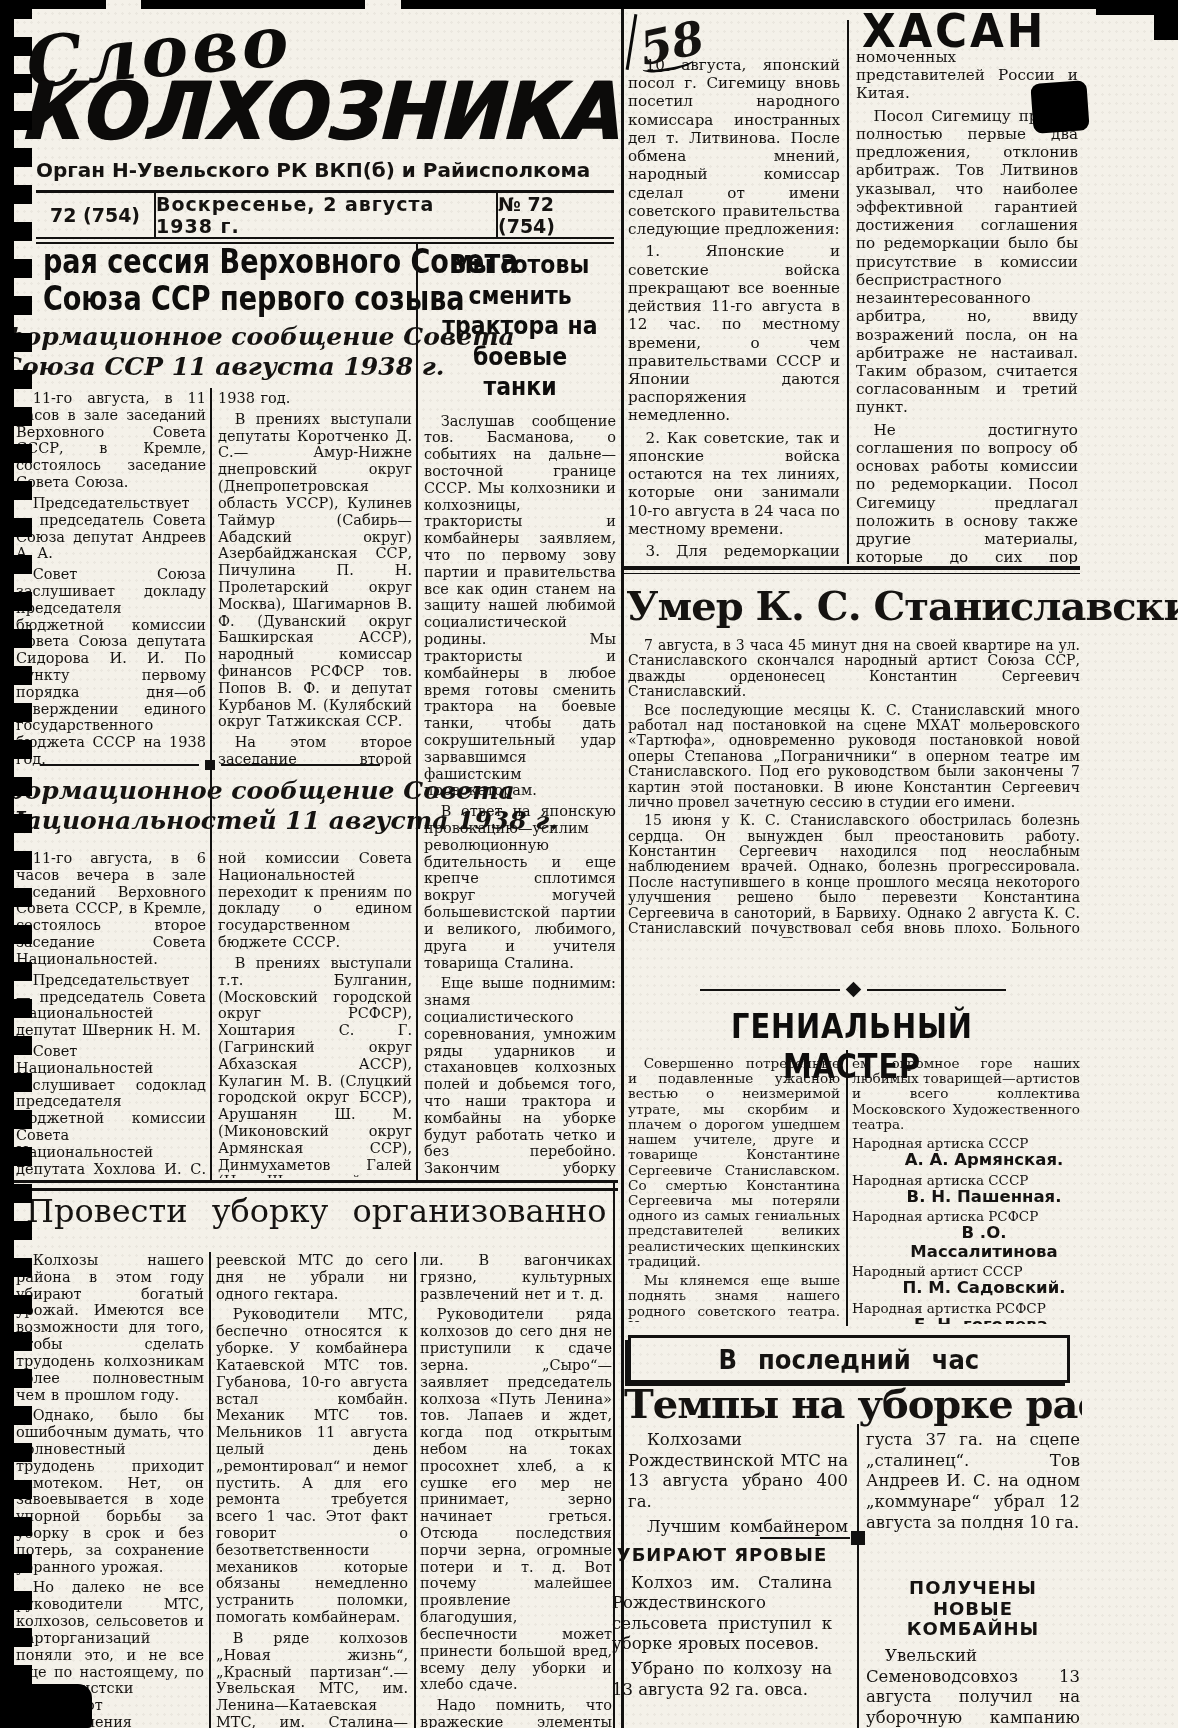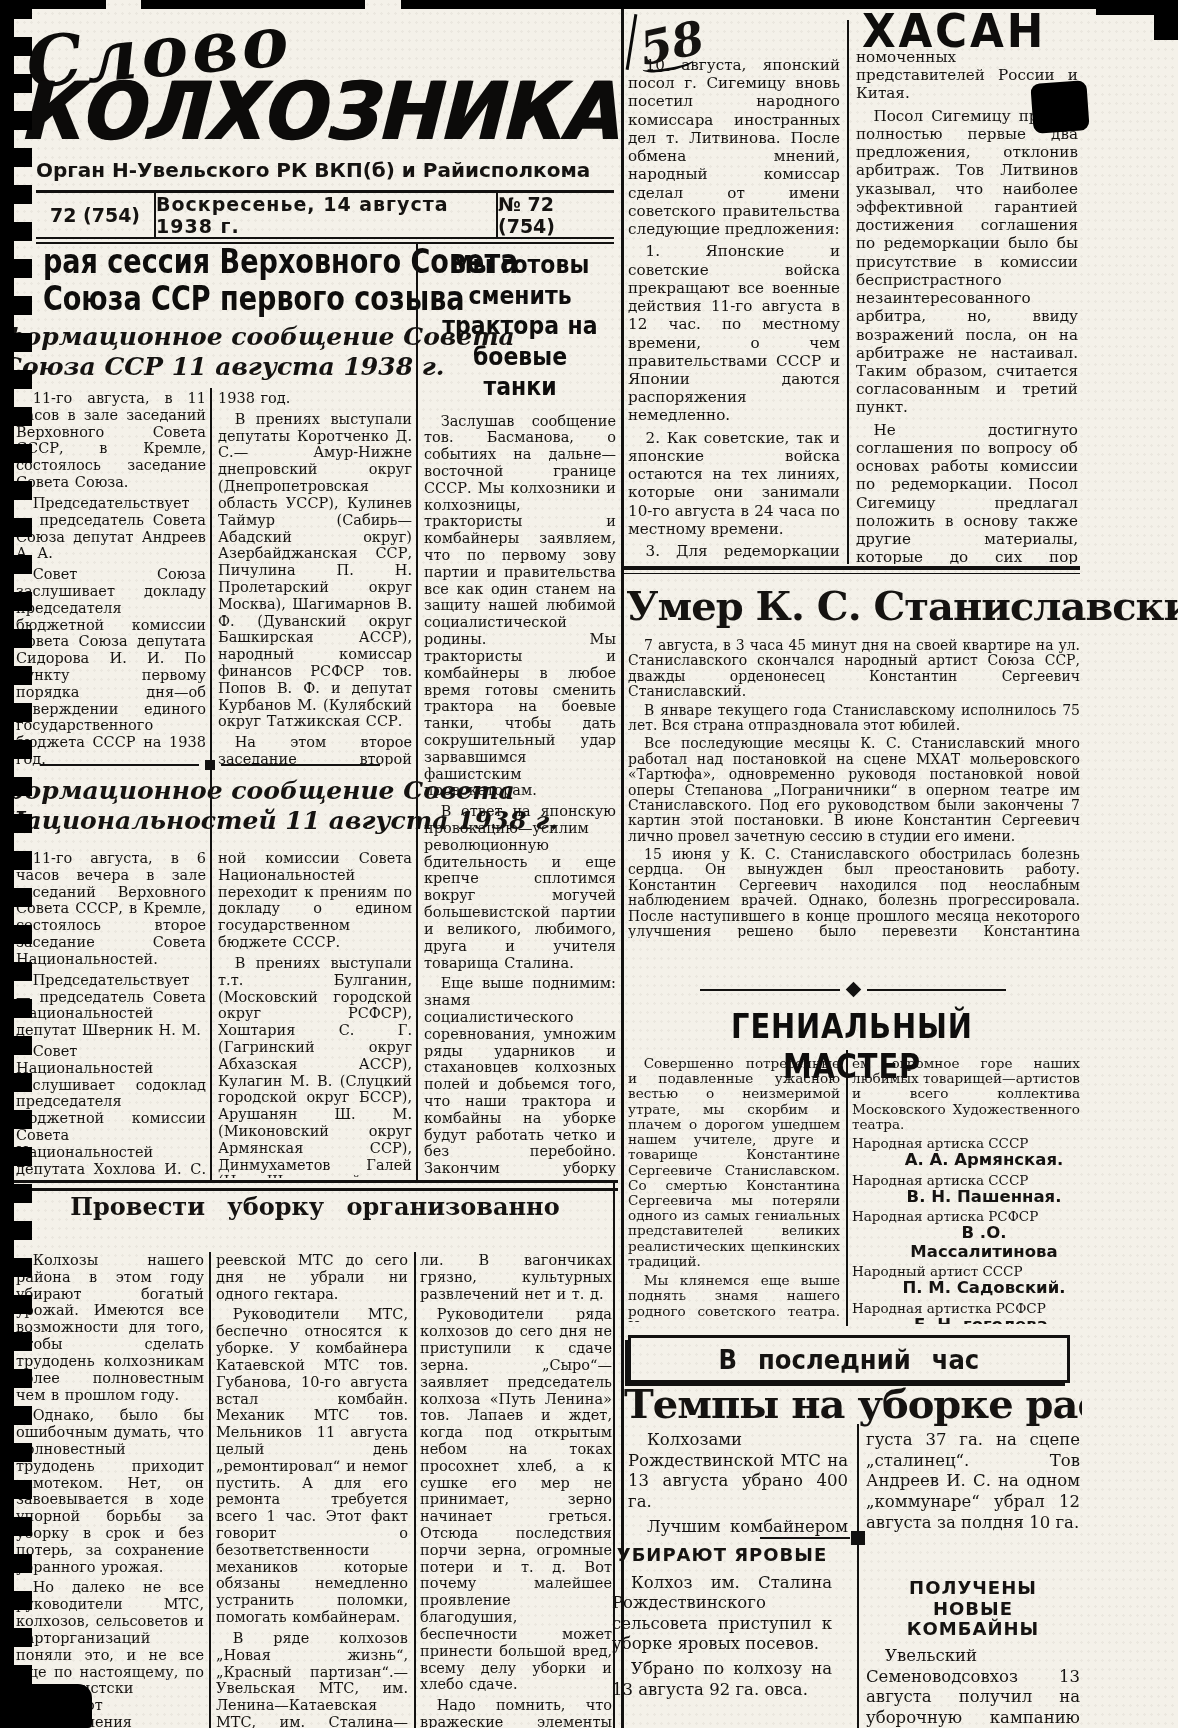--- a/index.html
+++ b/index.html
@@ -54,22 +54,22 @@
   #session-hl{left:6px;top:244px;width:410px;font-size:33px;line-height:1.12;transform:scaleX(.82);transform-origin:center top;white-space:nowrap;}
   .subhead{position:absolute;font-style:italic;font-weight:bold;font-family:"DejaVu Serif",serif;
     font-size:25px;line-height:1.18;text-align:center;white-space:nowrap;}
   #subhead1{left:2px;top:322px;width:416px;}
   #subhead2{left:2px;top:776px;width:416px;}
   #tanks-hl{font-size:25px;line-height:1.22;transform:scaleX(.88);transform-origin:center top;margin-bottom:10px;}
   #khasan-title{left:828px;top:4px;width:252px;font-size:46px;letter-spacing:3px;transform:scaleX(.95);}
   #stan-hl{left:626px;top:582px;width:456px;font-family:"DejaVu Serif",serif;font-weight:bold;font-size:40px;
     letter-spacing:-1px;white-space:nowrap;text-align:center;}
   #master-hl{left:624px;top:1006px;width:456px;font-size:34px;letter-spacing:1px;transform:scaleX(.85);}
-  #harvest-hl{left:26px;top:1192px;width:578px;font-family:"DejaVu Serif",serif;font-weight:bold;
-    font-size:24px;word-spacing:14px;text-align:center;white-space:nowrap;}
+  #harvest-hl{left:26px;top:1192px;width:578px;font-family:"DejaVu Serif",serif;font-weight:normal;
+    font-size:32px;word-spacing:14px;text-align:center;white-space:nowrap;}
   #lasthour-box{left:628px;top:1335px;width:436px;height:42px;border:3px solid #121110;box-shadow:-4px 4px 0 -1px #121110;
     display:flex;align-items:center;justify-content:center;}
   #lasthour-box .t{font-family:"DejaVu Sans",sans-serif;font-weight:bold;font-size:27px;word-spacing:14px;transform:scaleX(.9);}
   #tempy-hl{left:624px;top:1380px;width:458px;font-family:"DejaVu Serif",serif;font-weight:bold;
     font-size:40px;letter-spacing:-1px;white-space:nowrap;overflow:hidden;}
   .minihead{font-family:"DejaVu Sans",sans-serif;font-weight:bold;font-size:18px;text-align:center;text-indent:0 !important;
     letter-spacing:1px;margin:2px 0 6px 0;}
   
   .sq-divider{position:absolute;display:flex;align-items:center;z-index:5;}
   .sq-divider .ln{flex:1;height:2px;background:#121110;}
@@ -96,21 +96,21 @@
 <div id="page">
 
   <div class="abs" id="mast-script">Слово</div>
   <div class="abs" id="mast-main">КОЛХОЗНИКА</div>
   <div class="abs" id="organ-band">
     <span>Орган Н-Увельского РК ВКП(б) и Райисполкома</span>
   </div>
   <div class="abs" id="date-row">
     <div class="cell" id="cell-issue-left">72 (754)</div>
     <div class="vsep"></div>
-    <div class="cell" id="cell-date">Воскресенье, 14 августа 1938 г.</div>
+    <div class="cell" id="cell-date">Воскресенье, 2 августа 1938 г.</div>
     <div class="vsep"></div>
     <div class="cell" id="cell-issue-right">№ 72 (754)</div>
   </div>
 
   <div class="abs hl-cond" id="session-hl">
     <div>рая сессия Верховного Совета</div>
     <div>Союза ССР первого созыва</div>
   </div>
   <div class="subhead" id="subhead1">
     <div>формационное  сообщение  Совета</div>
@@ -196,21 +196,20 @@
       </div>
 
   </div>
   <div class="abs vrule" style="left:847px;top:20px;height:544px;"></div>
 
   <div class="abs" style="left:624px;top:566px;width:456px;border-top:4px solid #121110;border-bottom:1px solid #121110;height:3px;"></div>
   <div class="abs" id="stan-hl">Умер К. С. Станиславский</div>
   <div class="col" id="stan-body">
     <div class="plist">
         <p>7 августа, в 3 часа 45 минут дня на своей квартире на ул. Станиславского скончался народный артист Союза ССР, дважды орденонесец Константин Сергеевич Станиславский.</p>
-        <p>В январе текущего года Станиславскому исполнилось 75 лет. Вся страна отпраздновала этот юбилей.</p>
         <p>Все последующие месяцы К. С. Станиславский много работал над постановкой на сцене МХАТ мольеровского «Тартюфа», одновременно руководя постановкой новой оперы Степанова „Пограничники“ в оперном театре им Станиславского. Под его руководством были закончены 7 картин этой постановки. В июне Константин Сергеевич лично провел зачетную сессию в студии его имени.</p>
         <p>15 июня у К. С. Станиславского обострилась болезнь сердца. Он вынужден был преостановить работу. Константин Сергеевич находился под неослабным наблюдением врачей. Однако, болезнь прогрессировала. После наступившего в конце прошлого месяца некоторого улучшения решено было перевезти Константина Сергеевича в саноторий, в Барвиху. Однако 2 августа К. С. Станиславский почувствовал себя вновь плохо. Больного уложили в постель. Поднялась температура, заметно стала ослабевать сердечная деятельность. Положение больного ухудшилось вследствии кишечного заболевания.</p>
       </div>
   </div>
 
   <div class="dm-divider" style="left:700px;top:984px;width:306px;">
     <div class="ln"></div>
       <div class="dm"></div>
       <div class="ln"></div>
   </div>

